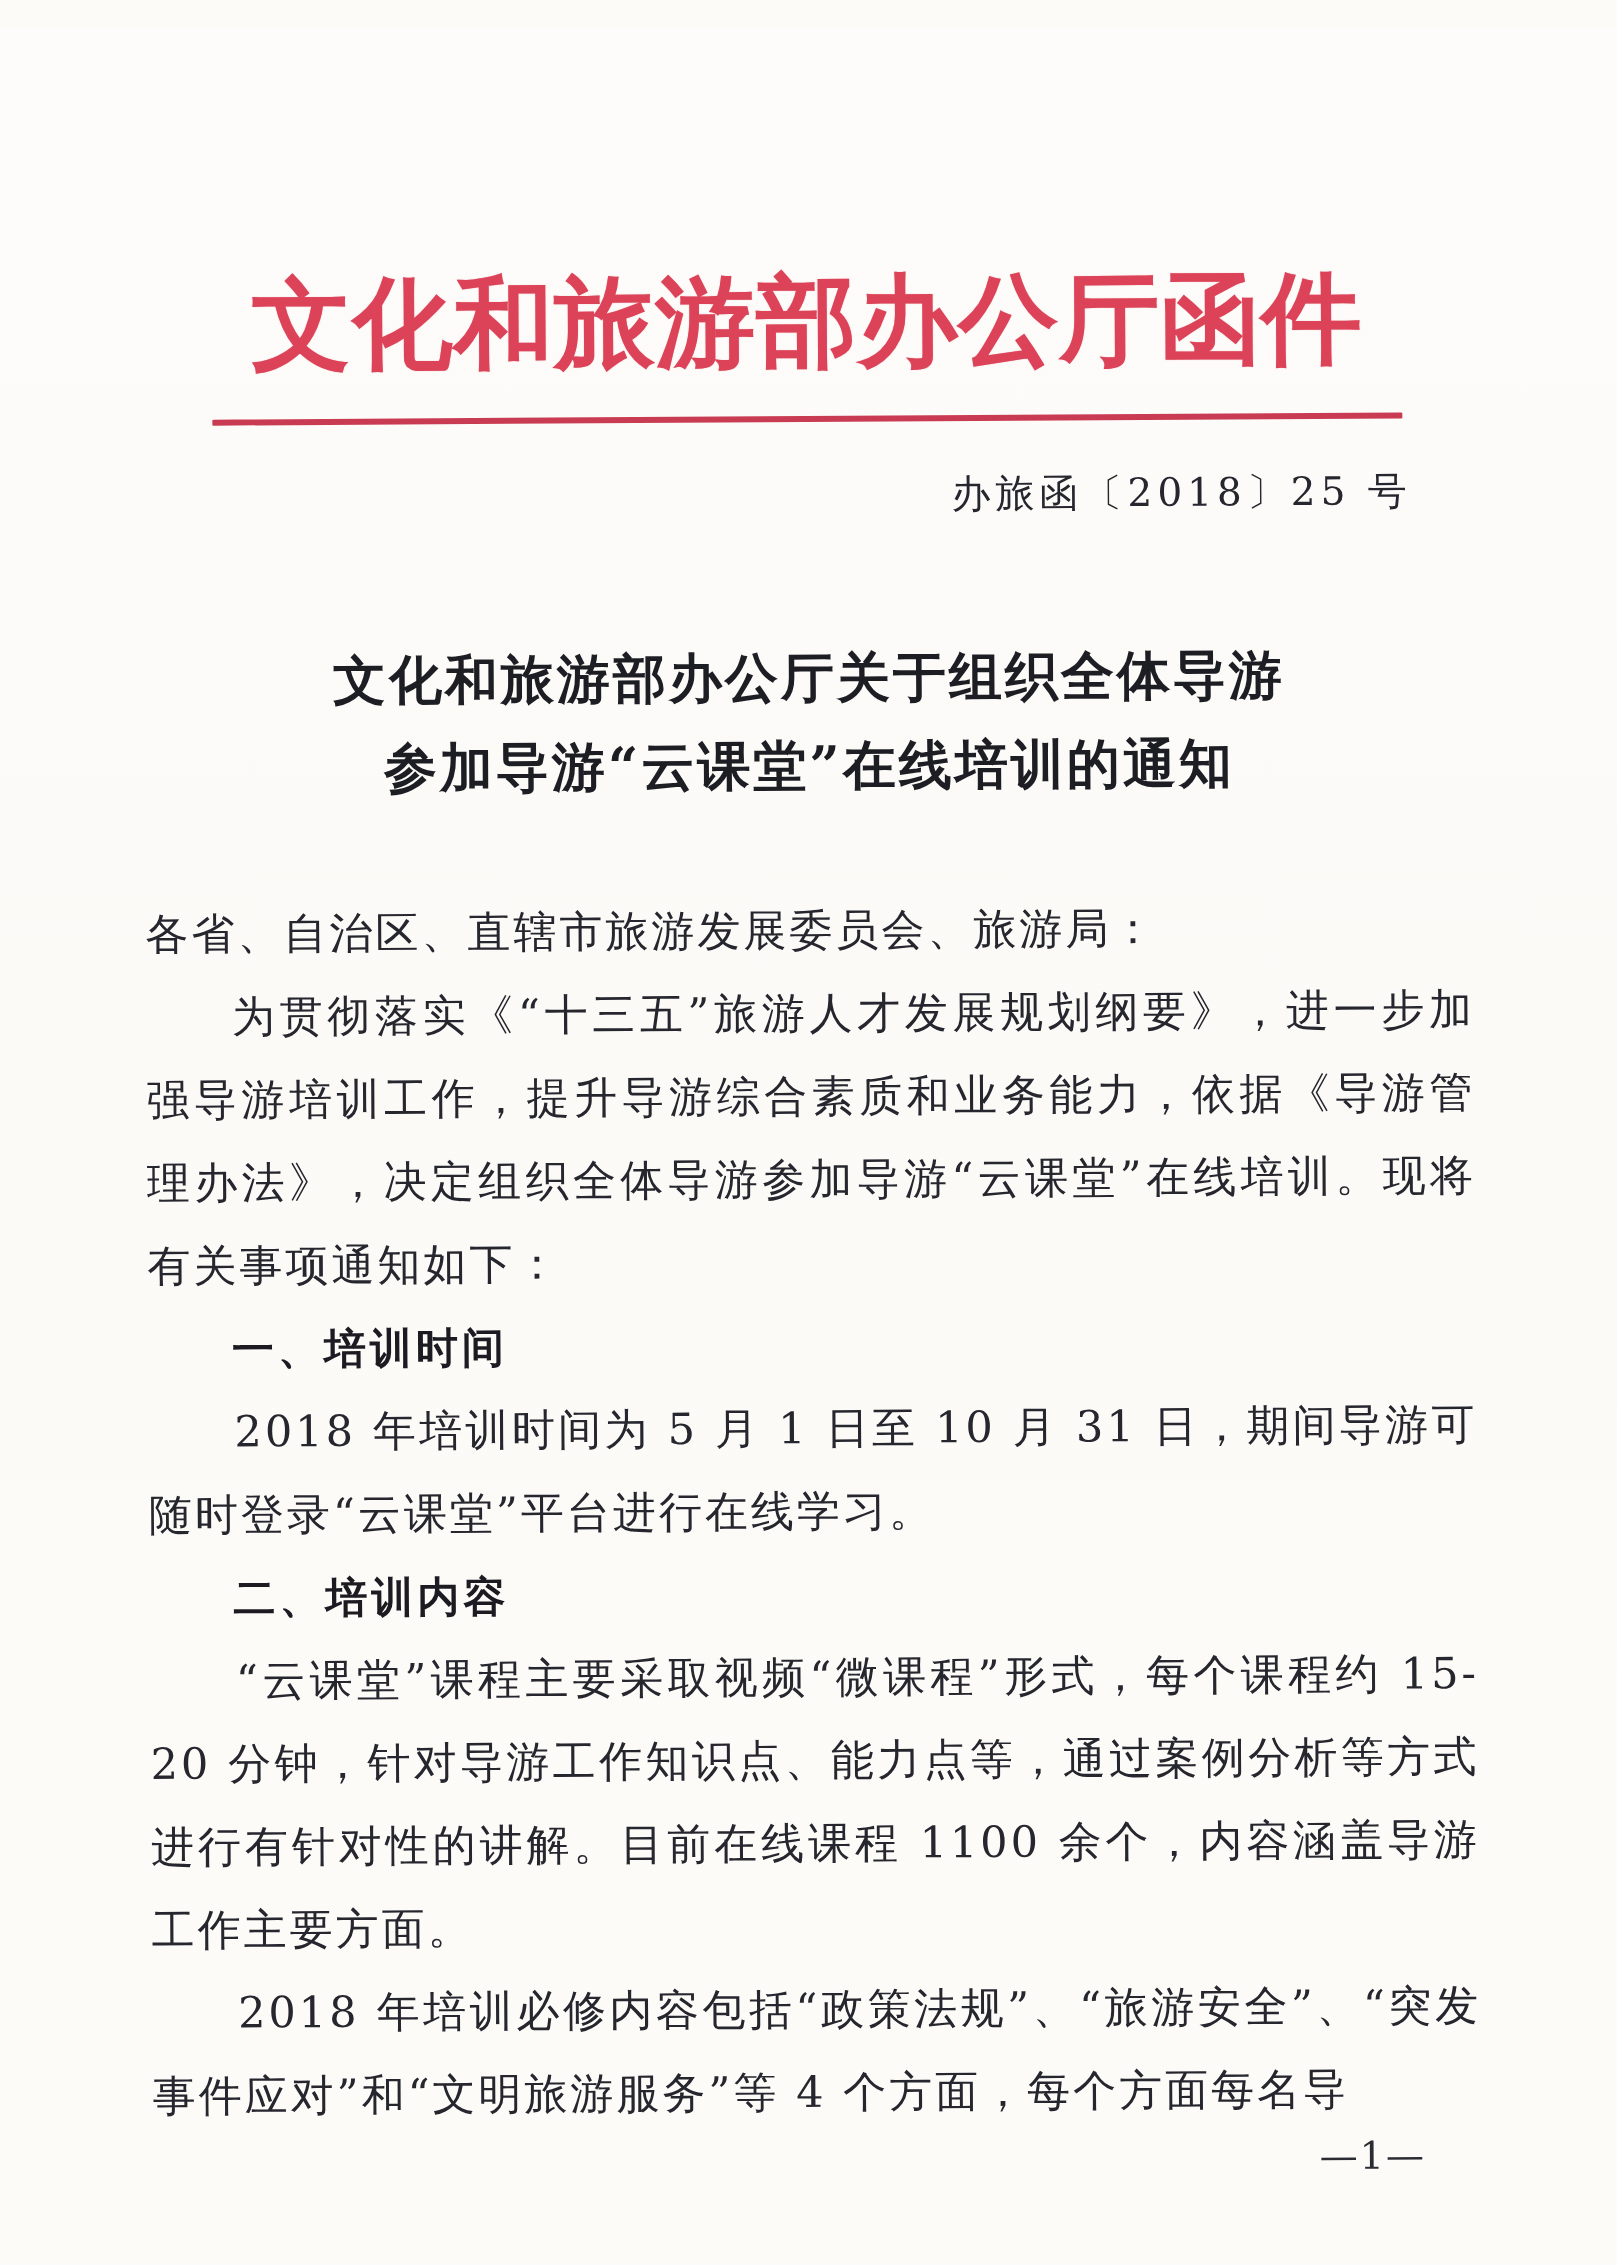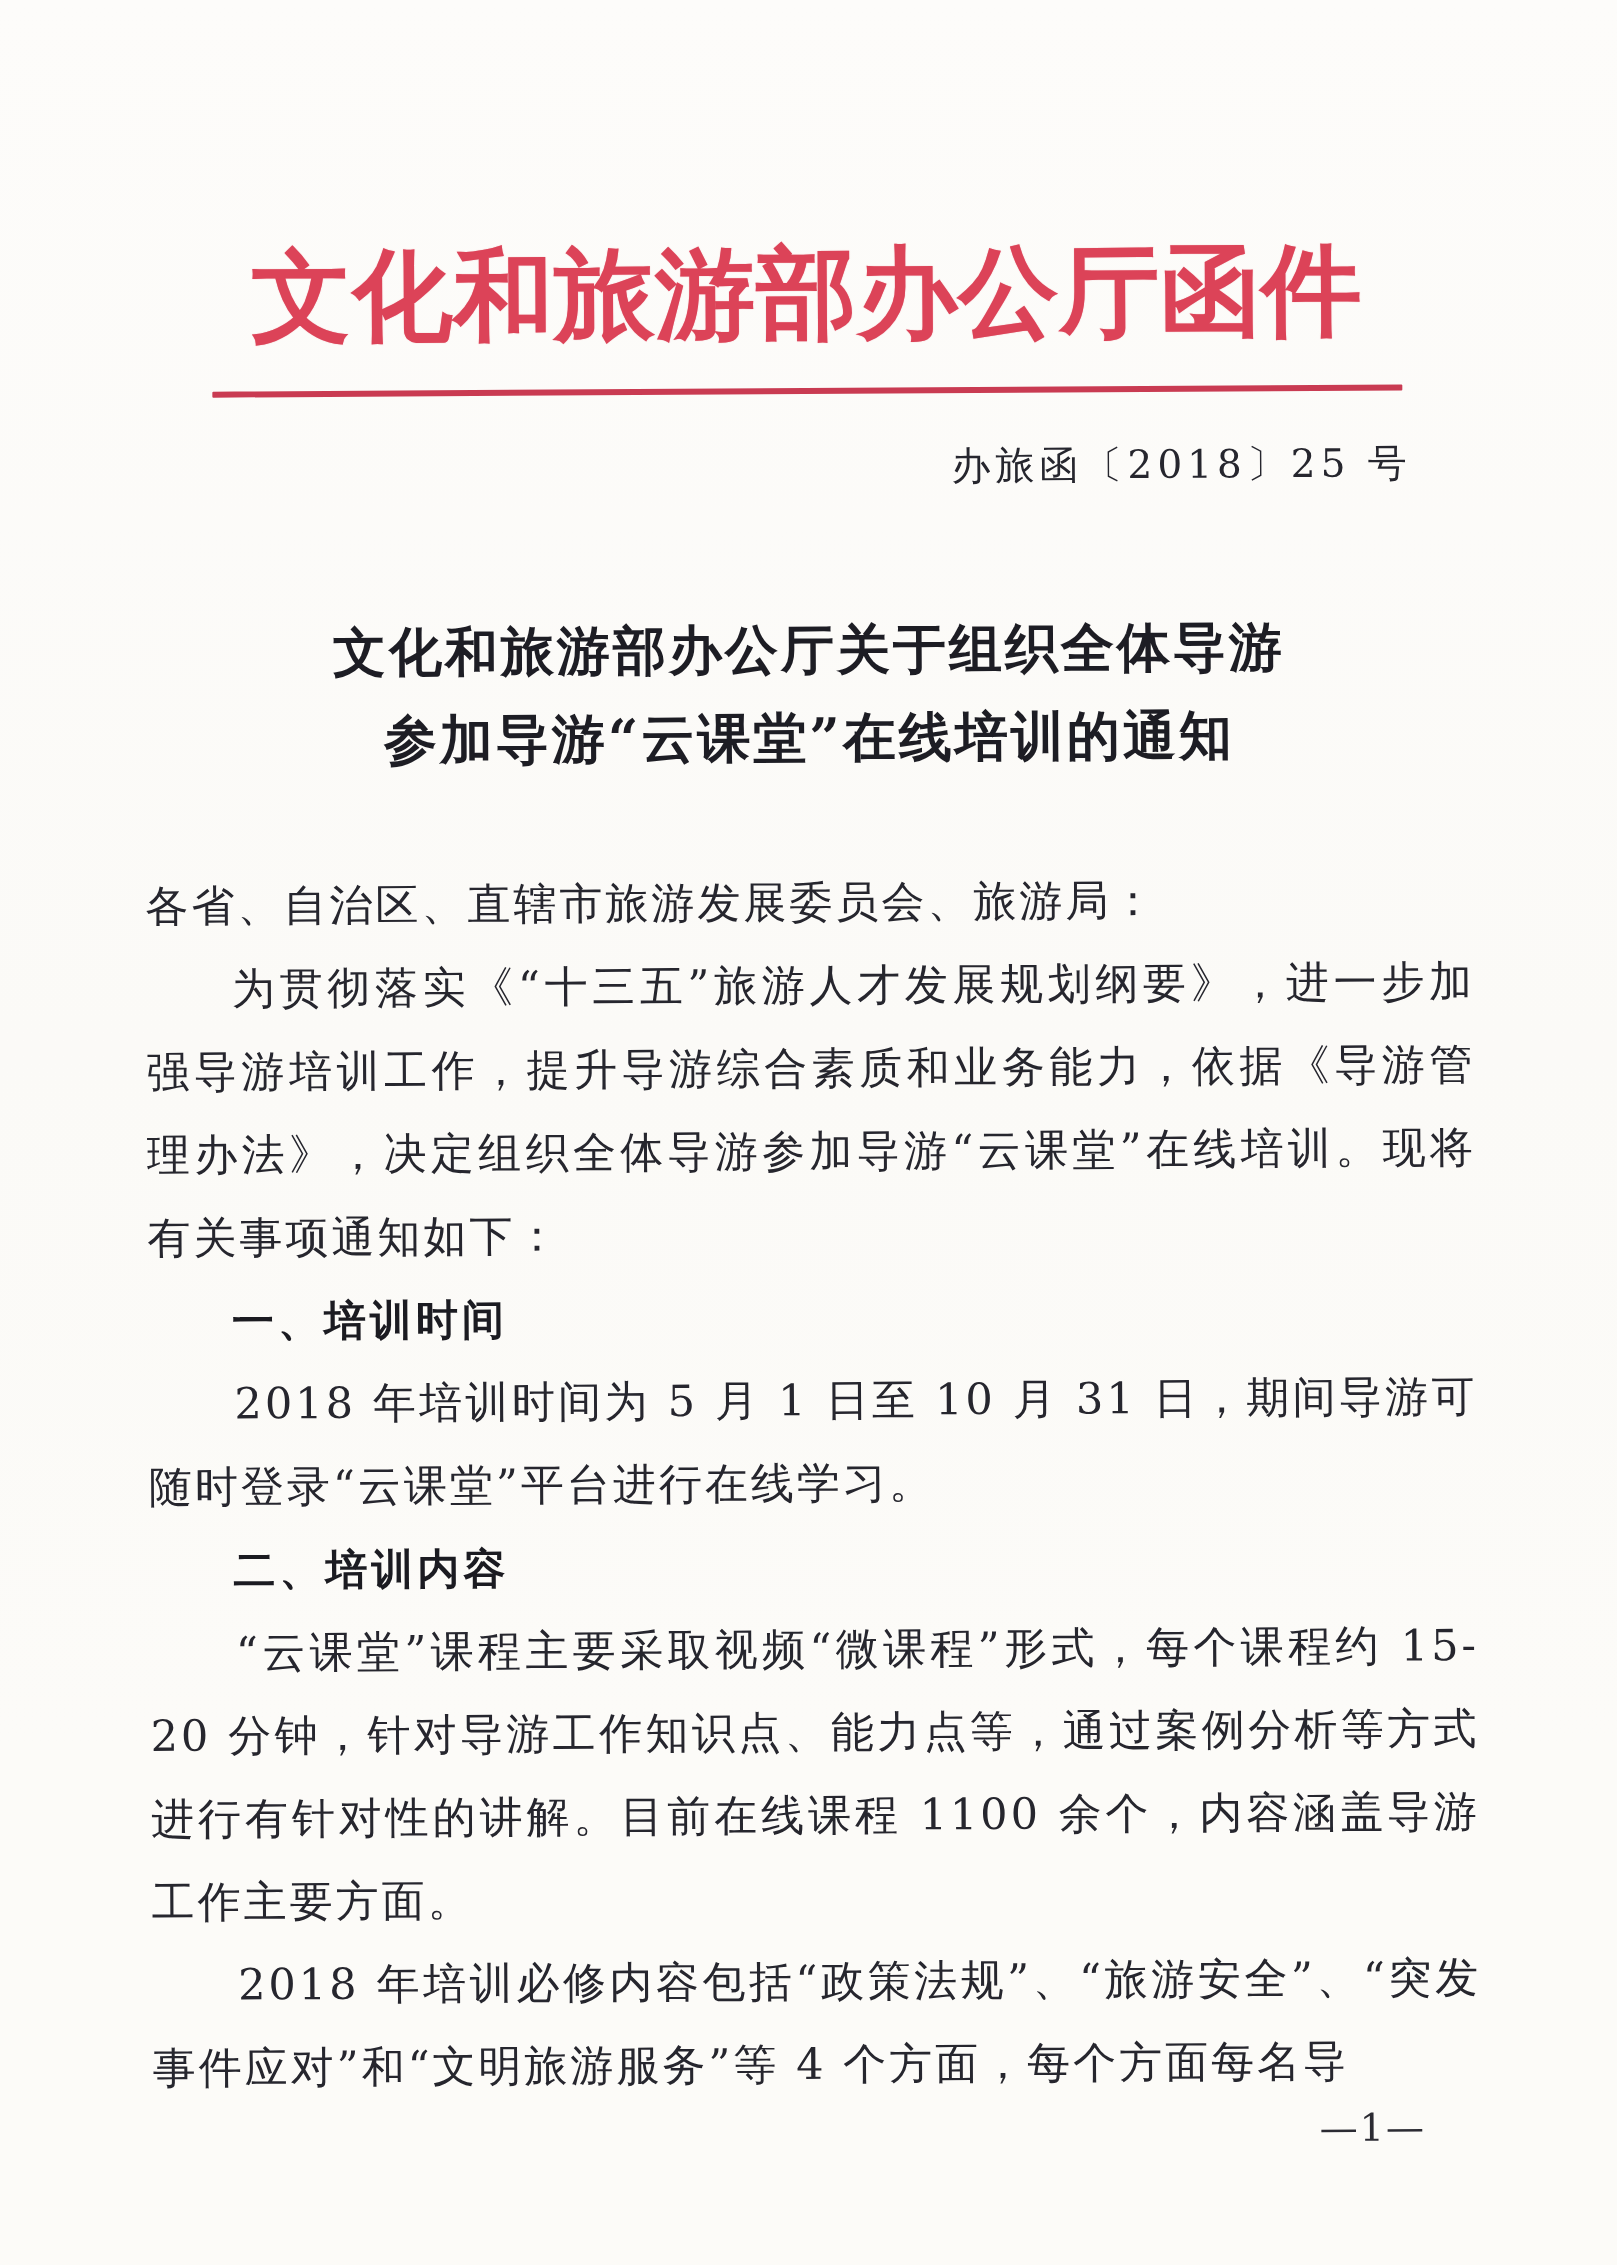--- a/index.html
+++ b/index.html
@@ -6,20 +6,21 @@
   body {
     width: 1618px; height: 2266px;
     background: #fcfbf8;
     overflow: hidden;
     font-family: "DejaVu Serif", serif;
   }
   .page {
     position: relative;
     width: 1618px; height: 1746px;
     background: linear-gradient(180deg, #fdfcfa 0%, #fbfaf7 60%, #fcfbf8 100%);
+    margin-top: 28px;
   }
   .sheet {
     position: absolute; inset: 0;
     transform: rotate(-0.35deg);
     transform-origin: 50% 38%;
   }
   .masthead {
     margin: 0;
     padding-top: 225px;
     text-align: center;

